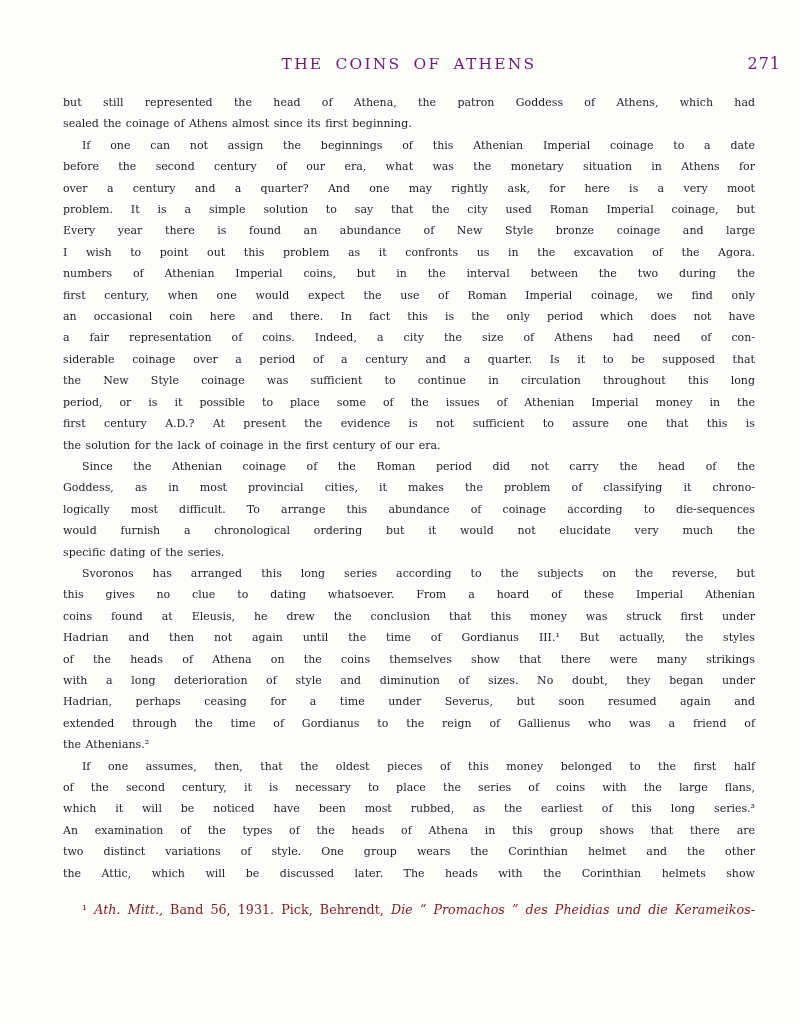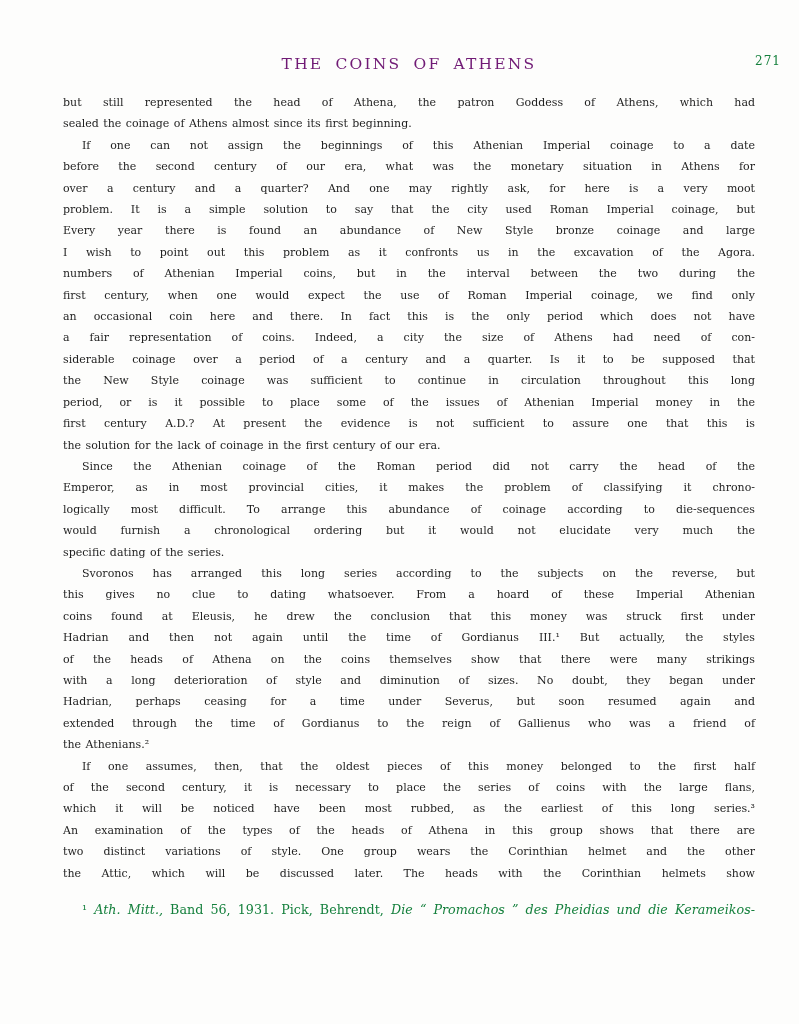--- a/index.html
+++ b/index.html
@@ -31,42 +31,42 @@
     display: inline-block;
     font-size: 15.5px;
     letter-spacing: 2.2px;
     word-spacing: 5px;
     color: #701a75;
   }
   .page-number {
     position: absolute;
     right: -26px;
     top: 0;
-    font-size: 12px;
+    font-size: 16px;
     letter-spacing: 1px;
-    color: #15803d;
+    color: #701a75;
   }
   .body-text {
     font-size: 11px;
     line-height: 21.4px;
     word-spacing: 1px;
   }
   .paragraph { margin: 0; }
   .line {
     text-align: justify;
     text-align-last: justify;
   }
   .line.lastline { text-align-last: left; }
   .line.indent { text-indent: 19px; }
   .footnotes {
     margin-top: 17px;
     font-size: 12.7px;
     line-height: 17.2px;
     word-spacing: 0.5px;
-    color: #15803d;
+    color: #7f1d1d;
   }
   .fline {
     text-align: justify;
     text-align-last: justify;
   }
   .fline.indent { text-indent: 19px; }
   .it { font-style: italic; }
 </style>
 </head>
 <body>
@@ -96,21 +96,21 @@
           <div class="line">an occasional coin here and there.  In fact this is the only period which does not have</div>
           <div class="line">a fair representation of coins.  Indeed, a city the size of Athens had need of con-</div>
           <div class="line">siderable coinage over a period of a century and a quarter.  Is it to be supposed that</div>
           <div class="line">the New Style coinage was sufficient to continue in circulation throughout this long</div>
           <div class="line">period, or is it possible to place some of the issues of Athenian Imperial money in the</div>
           <div class="line">first century A.D.?  At present the evidence is not sufficient to assure one that this is</div>
           <div class="line lastline">the solution for the lack of coinage in the first century of our era.</div>
         </div>
         <div class="paragraph">
           <div class="line indent">Since the Athenian coinage of the Roman period did not carry the head of the</div>
-          <div class="line">Emperor, as in most provincial cities, it makes the problem of classifying it chrono-</div>
+          <div class="line">Goddess, as in most provincial cities, it makes the problem of classifying it chrono-</div>
           <div class="line">logically most difficult.  To arrange this abundance of coinage according to die-sequences</div>
           <div class="line">would furnish a chronological ordering but it would not elucidate very much the</div>
           <div class="line lastline">specific dating of the series.</div>
         </div>
         <div class="paragraph">
           <div class="line indent">Svoronos has arranged this long series according to the subjects on the reverse, but</div>
           <div class="line">this gives no clue to dating whatsoever.  From a hoard of these Imperial Athenian</div>
           <div class="line">coins found at Eleusis, he drew the conclusion that this money was struck first under</div>
           <div class="line">Hadrian and then not again until the time of Gordianus III.¹  But actually, the styles</div>
           <div class="line">of the heads of Athena on the coins themselves show that there were many strikings</div>

